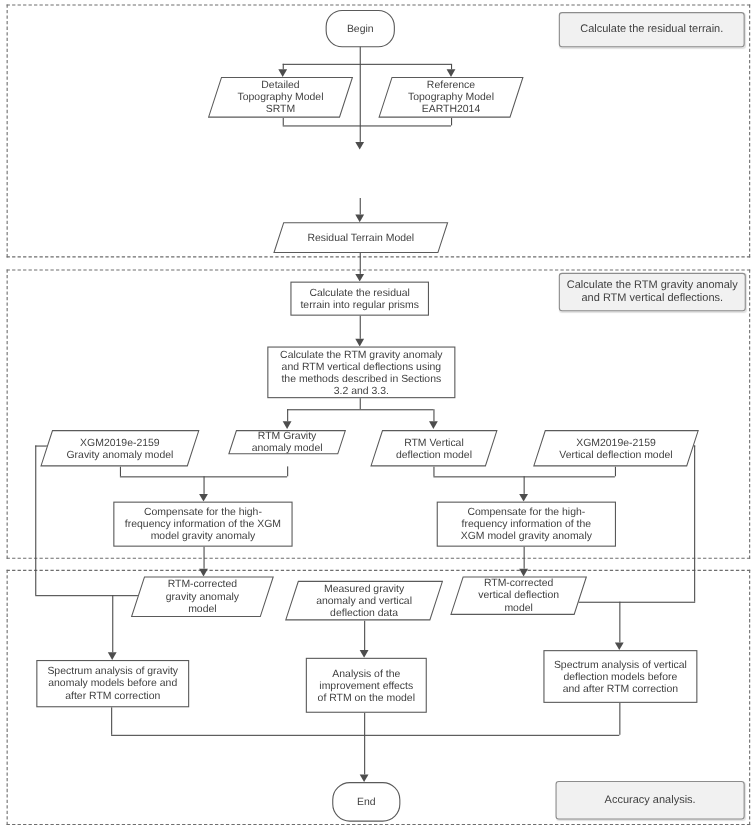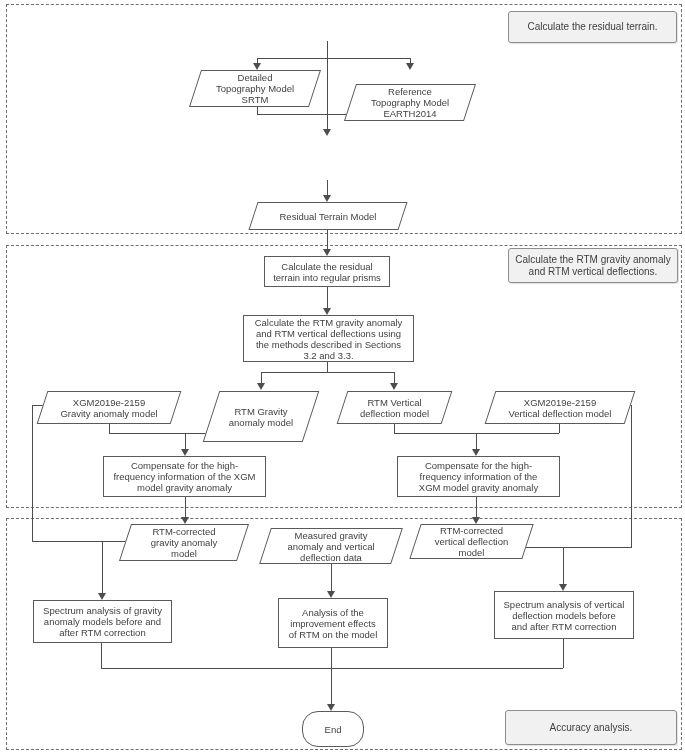--- a/index.html
+++ b/index.html
@@ -95,28 +95,31 @@
     <span class="lbl">Calculate the residual terrain.</span>
   </div>
   <div class="annot" style="left:508px;top:248px;width:168px;height:33px">
     <span class="lbl">Calculate the RTM gravity anomaly
 and RTM vertical deflections.</span>
   </div>
   <div class="annot" style="left:505px;top:710px;width:170px;height:33px">
     <span class="lbl">Accuracy analysis.</span>
   </div>
 
+  <div class="node term" style="left:296px;top:9px;width:61px;height:32px">
+    <span class="lbl">Begin</span>
+  </div>
 
   <div class="node para" style="left:195px;top:70px;width:120px;height:37px">
     <i class="para-bg"></i>
     <span class="lbl">Detailed
 Topography Model
 SRTM</span>
   </div>
-  <div class="node para" style="left:350px;top:84px;width:120px;height:37px">
+  <div class="node para" style="left:350px;top:70px;width:120px;height:37px">
     <i class="para-bg"></i>
     <span class="lbl">Reference
 Topography Model
 EARTH2014</span>
   </div>
 
 
   <div class="node para" style="left:253px;top:202px;width:150px;height:28px">
     <i class="para-bg"></i>
     <span class="lbl">Residual Terrain Model</span>
@@ -132,21 +135,21 @@
 and RTM vertical deflections using
 the methods described in Sections
 3.2 and 3.3.</span>
   </div>
 
   <div class="node para" style="left:42px;top:391px;width:134px;height:33px">
     <i class="para-bg"></i>
     <span class="lbl">XGM2019e-2159
 Gravity anomaly model</span>
   </div>
-  <div class="node para" style="left:211px;top:391px;width:100px;height:51px">
+  <div class="node para" style="left:211px;top:391px;width:100px;height:22px">
     <i class="para-bg"></i>
     <span class="lbl">RTM Gravity
 anomaly model</span>
   </div>
   <div class="node para" style="left:342px;top:391px;width:105px;height:33px">
     <i class="para-bg"></i>
     <span class="lbl">RTM Vertical
 deflection model</span>
   </div>
   <div class="node para" style="left:490px;top:391px;width:140px;height:33px">

